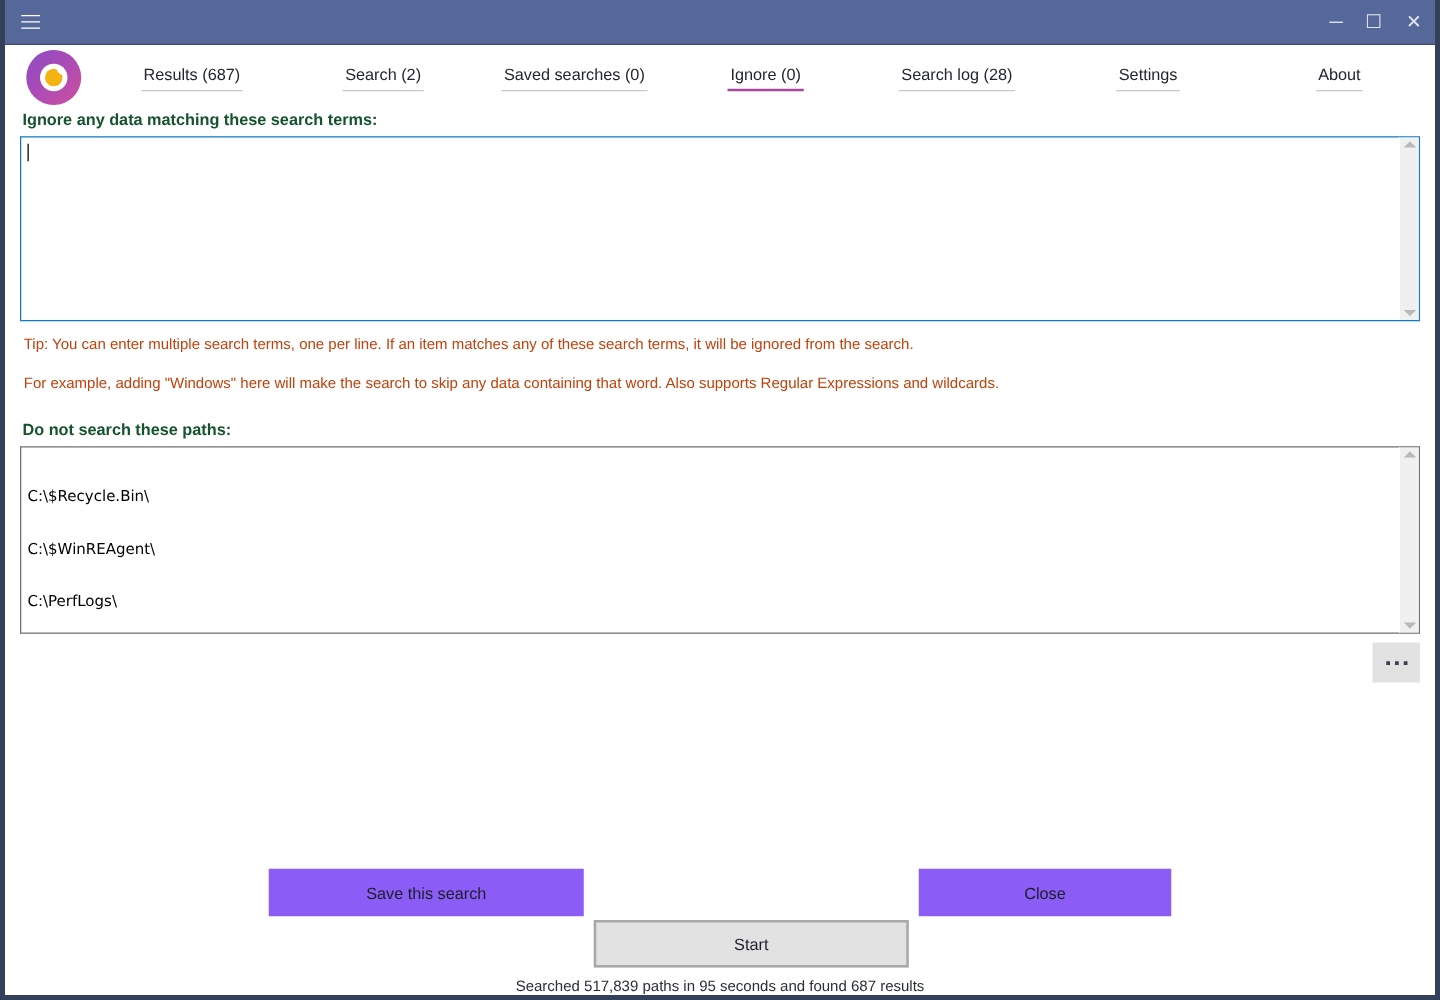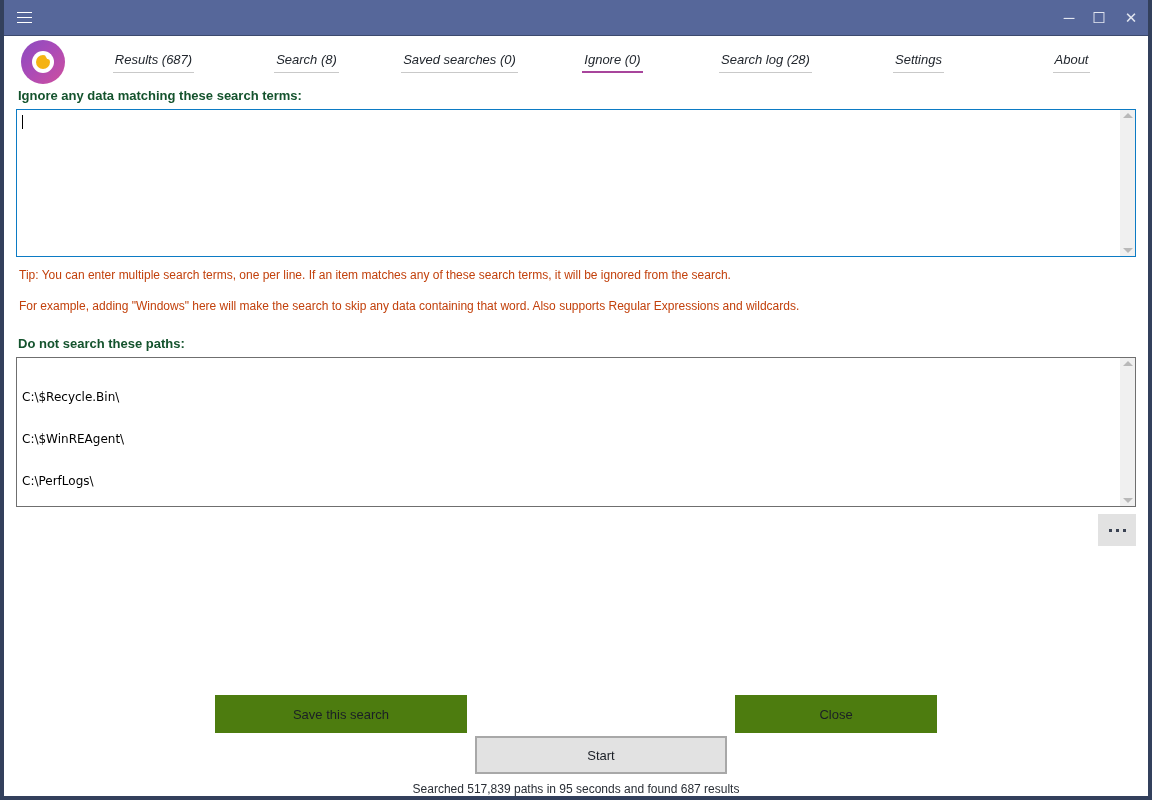--- a/index.html
+++ b/index.html
@@ -129,21 +129,20 @@
     background: #ffffff;
     border-bottom-left-radius: 6px;
   }
 
   .tabs {
     display: flex;
     flex: 1;
     align-items: flex-end;
     height: 52px;
     padding-right: 0;
-    font-style: italic;
   }
   .tab {
     flex: 1;
     text-align: center;
     font-size: 13px;
     color: #22272e;
     cursor: pointer;
     height: 52px;
     display: flex;
     align-items: center;
@@ -283,21 +282,21 @@
 
   .buttonrow {
     display: flex;
     justify-content: center;
     gap: 8px;
     margin-bottom: 8px;
     padding: 0 4px;
   }
   .btn {
     height: 38px;
-    background: #4d7c0f;
+    background: #8b5cf6;
     border: none;
     font-family: "Liberation Sans", sans-serif;
     font-size: 13px;
     color: #1b1f26;
     cursor: pointer;
     padding: 0;
   }
   .btn.w1 { width: 252px; }
   .btn.w2 { width: 252px; border: 2px solid #a8a8a8; background: #e2e2e2; margin-top: 41px; }
   .btn.w3 { width: 202px; }
@@ -330,21 +329,21 @@
     <div class="logo">
       <div class="logo-inner">
         <div class="logo-dot"></div>
       </div>
     </div>
     <div class="tabs">
       <div class="tab">
         <span class="tab-label">Results (687)</span>
       </div>
       <div class="tab">
-        <span class="tab-label">Search (8)</span>
+        <span class="tab-label">Search (2)</span>
       </div>
       <div class="tab">
         <span class="tab-label">Saved searches (0)</span>
       </div>
       <div class="tab active">
         <span class="tab-label">Ignore (0)</span>
       </div>
       <div class="tab">
         <span class="tab-label">Search log (28)</span>
       </div>

